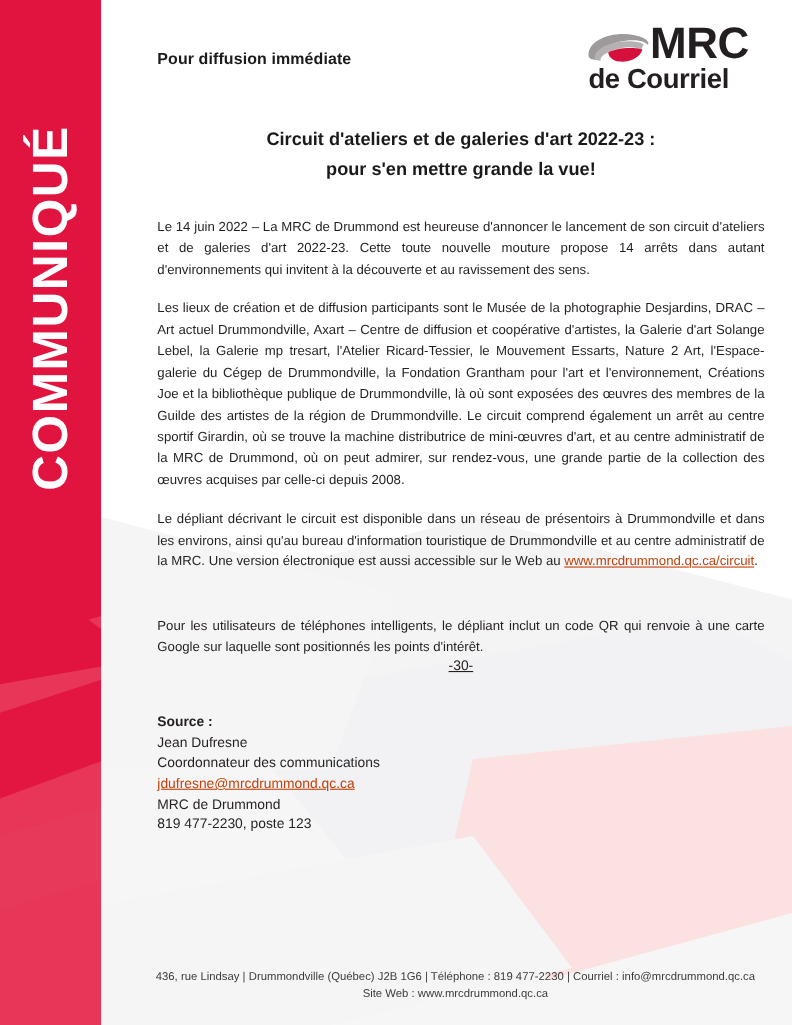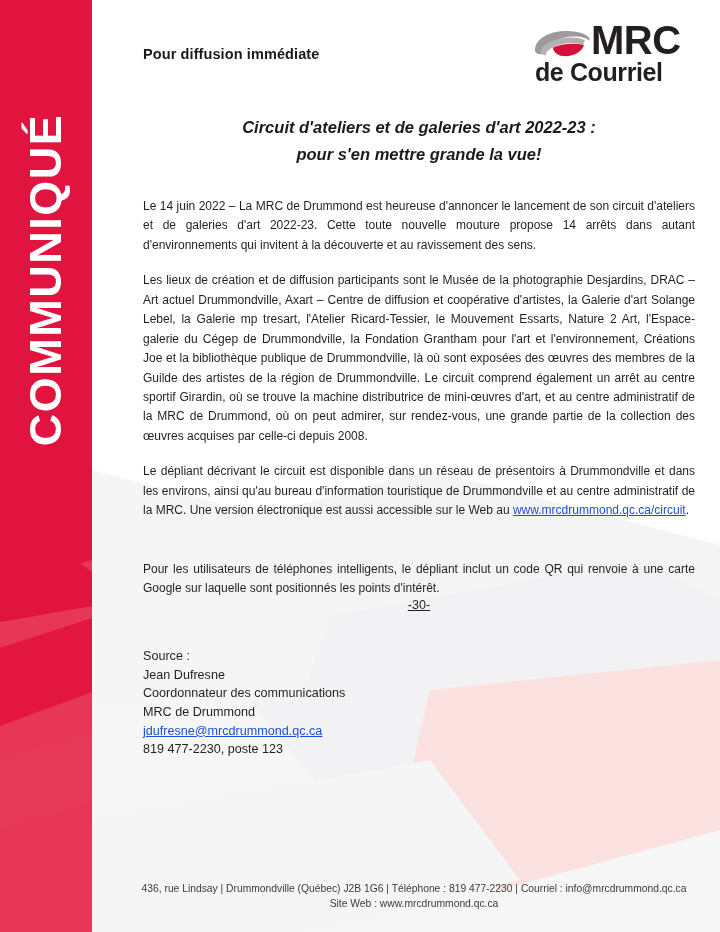--- a/index.html
+++ b/index.html
@@ -130,40 +130,40 @@
     position: absolute;
     left: 143px;
     top: 110px;
     width: 552px;
     text-align: center;
     font-size: 16.5px;
     font-weight: bold;
     color: #1a1a1a;
     line-height: 1.62;
   }
-  #doc-title .line { display: block; font-style: italic; }
+  #doc-title .line { display: block; }
 
   
   #body-text {
     position: absolute;
     left: 143px;
     top: 193px;
     width: 552px;
     font-size: 12px;
     color: #231f20;
     line-height: 1.62;
     text-align: justify;
   }
   #body-text p {
     margin: 0 0 16px 0;
     text-align: justify;
   }
   #body-text p:last-child { margin-bottom: 0; margin-top: 39px; }
   a.doc-link {
-    color: #1d4ed8;
+    color: #c2410c;
     text-decoration: underline;
   }
 
   #end-mark {
     position: absolute;
     left: 143px;
     top: 594px;
     width: 552px;
     text-align: center;
     font-size: 12.6px;
@@ -174,21 +174,21 @@
   #source-block {
     position: absolute;
     left: 143px;
     top: 643px;
     width: 420px;
     font-size: 12.6px;
     color: #231f20;
     line-height: 1.48;
   }
   #source-block .src-title {
-    font-weight: normal;
+    font-weight: bold;
     display: block;
   }
   #source-block div { display: block; }
 
   #footer {
     position: absolute;
     left: 92px;
     top: 878px;
     width: 628px;
     text-align: center;
@@ -252,22 +252,22 @@
       <p><span>Le dépliant décrivant le circuit est disponible dans un réseau de présentoirs à Drummondville et dans les environs, ainsi qu'au bureau d'information touristique de Drummondville et au centre administratif de la MRC. Une version électronique est aussi accessible sur le Web au </span><a class="doc-link" href="#">www.mrcdrummond.qc.ca/circuit</a><span>.</span></p>
       <p>Pour les utilisateurs de téléphones intelligents, le dépliant inclut un code QR qui renvoie à une carte Google sur laquelle sont positionnés les points d'intérêt.</p>
     </div>
 
     <div id="end-mark">-30-</div>
 
     <div id="source-block">
       <span class="src-title">Source :</span>
       <div>Jean Dufresne</div>
       <div>Coordonnateur des communications</div>
+      <div><a class="doc-link" href="#">jdufresne@mrcdrummond.qc.ca</a></div>
       <div>MRC de Drummond</div>
-      <div><a class="doc-link" href="#">jdufresne@mrcdrummond.qc.ca</a></div>
       <div>819 477-2230, poste 123</div>
     </div>
 
     <div id="footer">
       <div>436, rue Lindsay | Drummondville (Québec) J2B 1G6 | Téléphone : 819 477-2230 | Courriel : info@mrcdrummond.qc.ca</div>
       <div>Site Web : www.mrcdrummond.qc.ca</div>
     </div>
 
   </div>
 </div>

